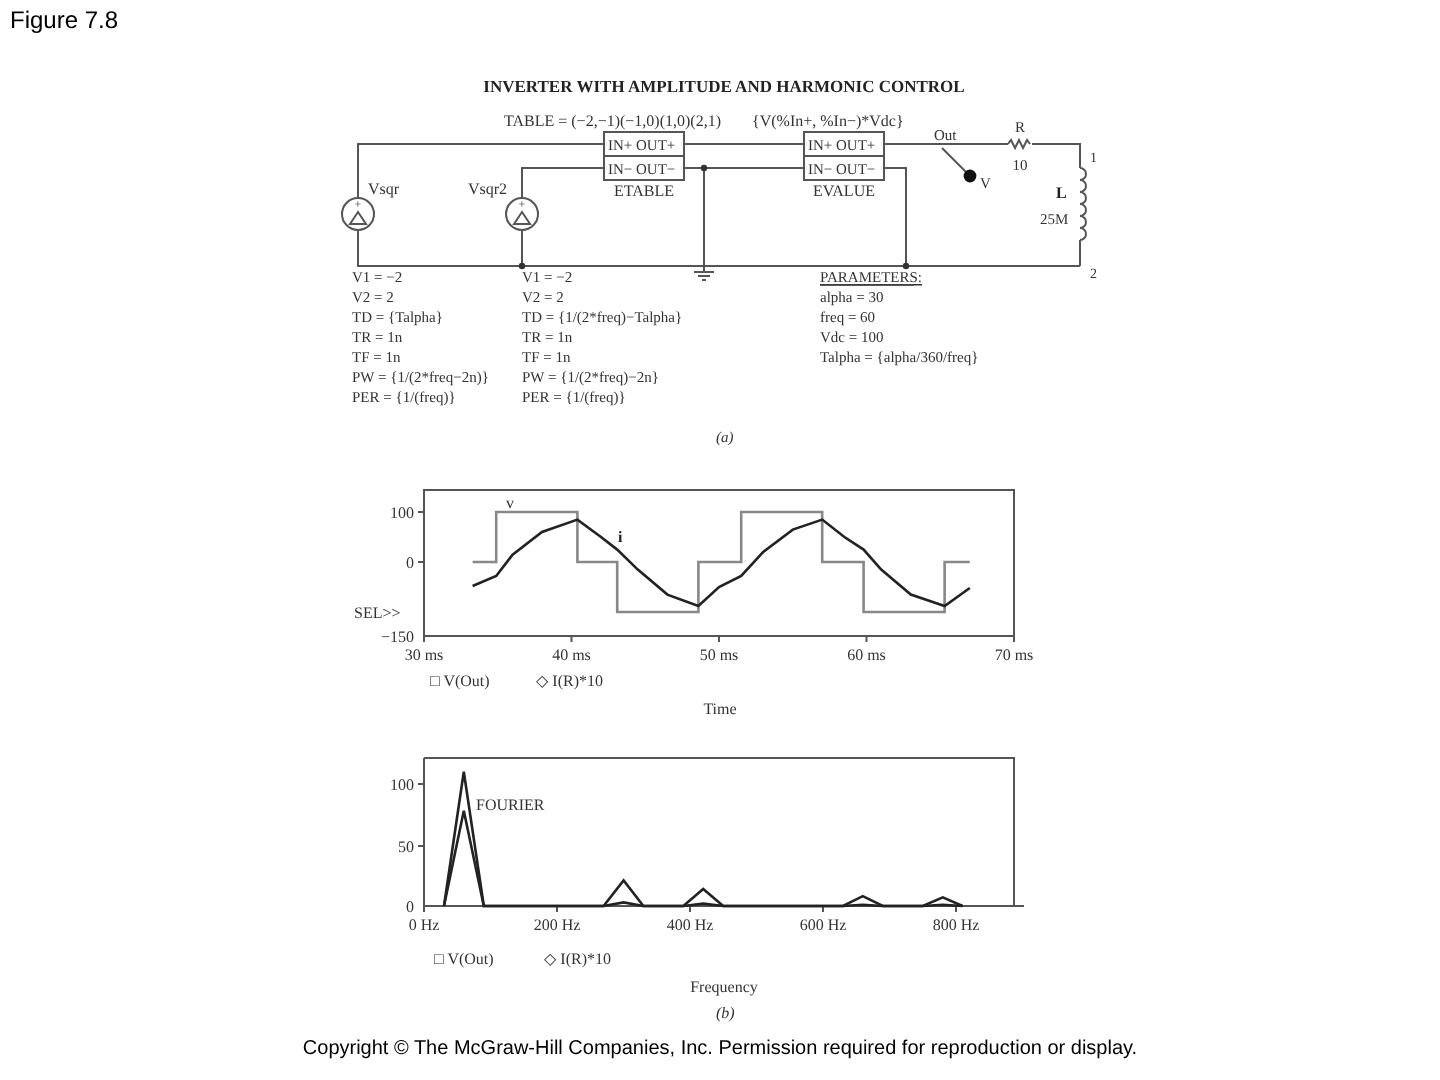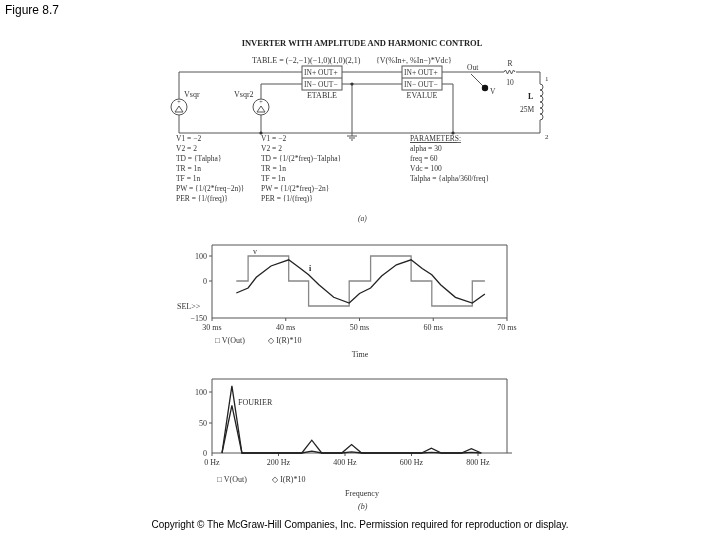--- a/index.html
+++ b/index.html
@@ -10,21 +10,21 @@
   .t { font-family:"Liberation Serif", serif; fill:#333; }
   .tb { font-family:"Liberation Serif", serif; fill:#222; font-weight:bold; }
   .wire { stroke:#555; stroke-width:1; fill:none; }
   .axis { stroke:#555; stroke-width:1; fill:none; }
   .vline { stroke:#888; stroke-width:1.3; fill:none; }
   .iline { stroke:#222; stroke-width:1.3; fill:none; }
 </style>
 </head>
 <body>
 
-<div class="fig-label">Figure 8.7</div>
+<div class="fig-label">Figure 7.8</div>
 
 <svg width="720" height="540" viewBox="0 0 720 540">
 
   <g>
     <text class="tb" x="362" y="46" font-size="8.5" text-anchor="middle">INVERTER WITH AMPLITUDE AND HARMONIC CONTROL</text>
     <text class="t" x="252" y="63" font-size="8">TABLE = (−2,−1)(−1,0)(1,0)(2,1)</text>
     <text class="t" x="376" y="63" font-size="8">{V(%In+, %In−)*Vdc}</text>
 
     <path class="wire" d="M179 99 V72 H302"></path>
     <path class="wire" d="M179 115 V133 H540"></path>

